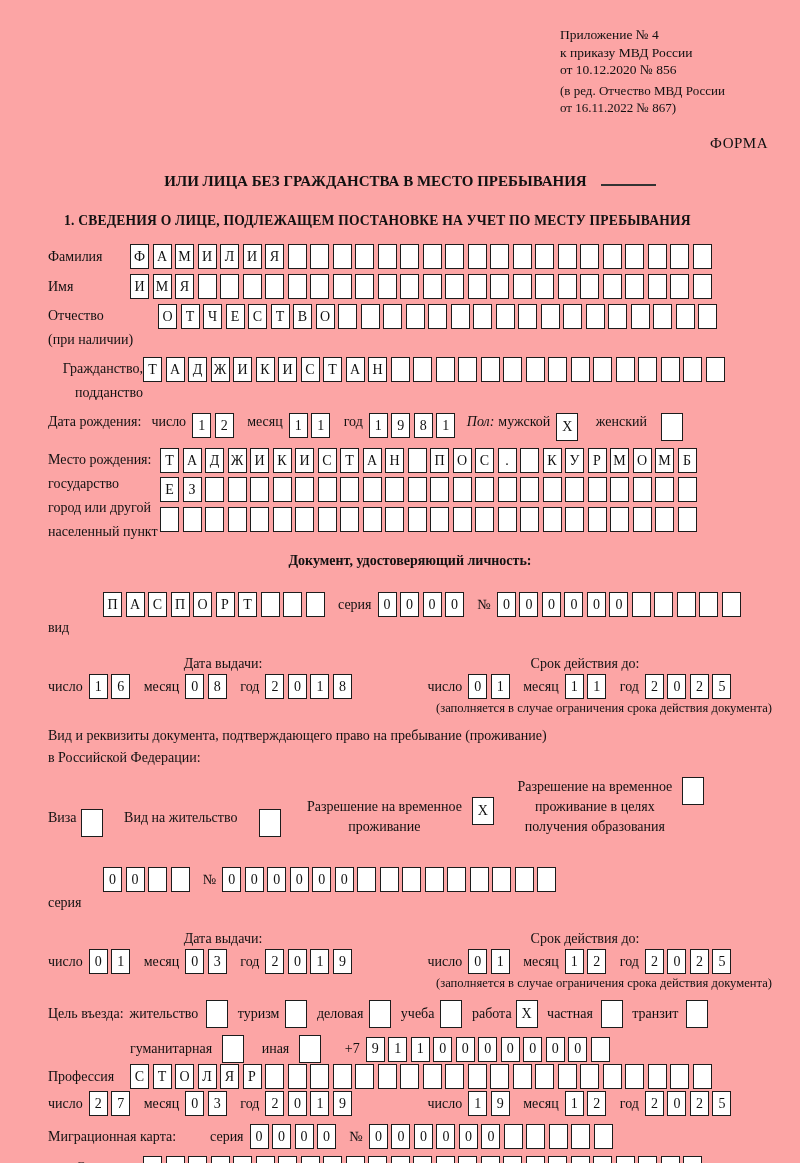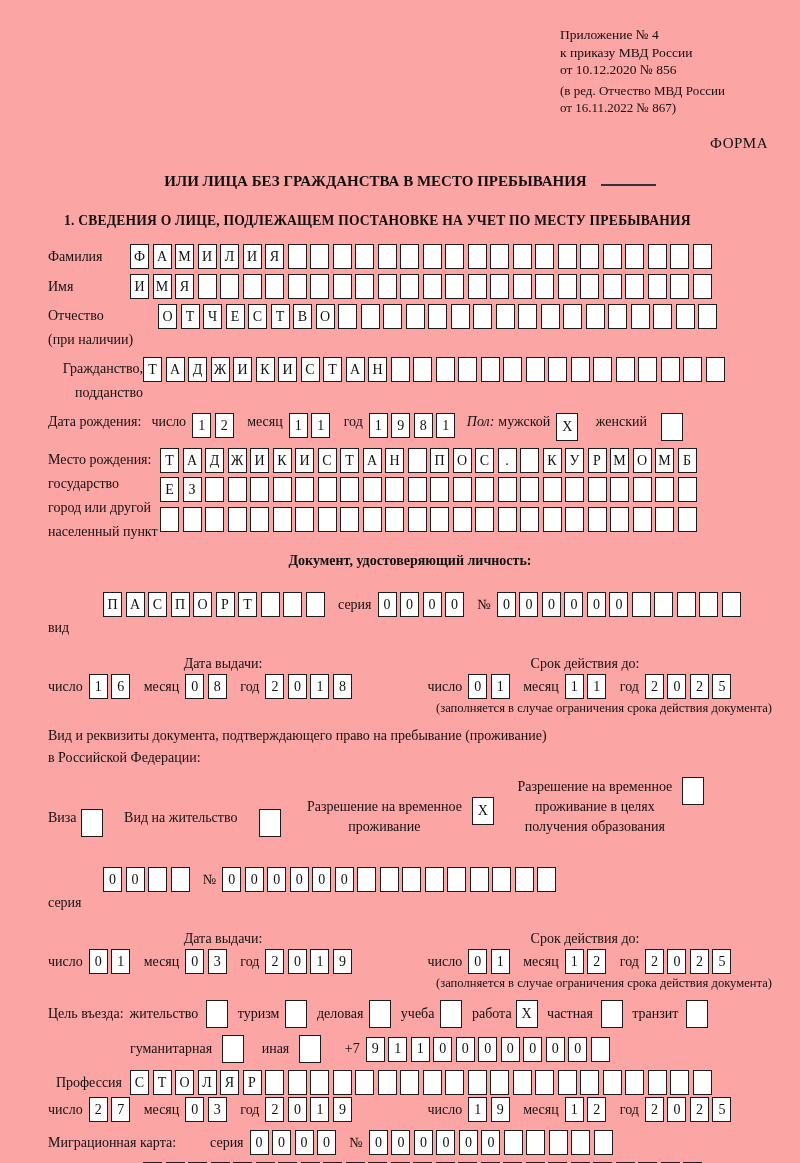--- a/index.html
+++ b/index.html
@@ -591,21 +591,21 @@
         <span class="cell">0</span>
         <span class="cell">0</span>
         <span class="cell">0</span>
         <span class="cell">0</span>
         <span class="cell">0</span>
         <span class="cell">0</span>
         <span class="cell"></span>
       </span>
   </div>
 
-  <div class="row" style="margin-top:7px;text-align:center;">
+  <div class="row" style="margin-top:1px;">
     <span class="lbl w82">Профессия</span>
     <span class="boxes">
         <span class="cell">С</span>
         <span class="cell">Т</span>
         <span class="cell">О</span>
         <span class="cell">Л</span>
         <span class="cell">Я</span>
         <span class="cell">Р</span>
         <span class="cell"></span>
         <span class="cell"></span>

